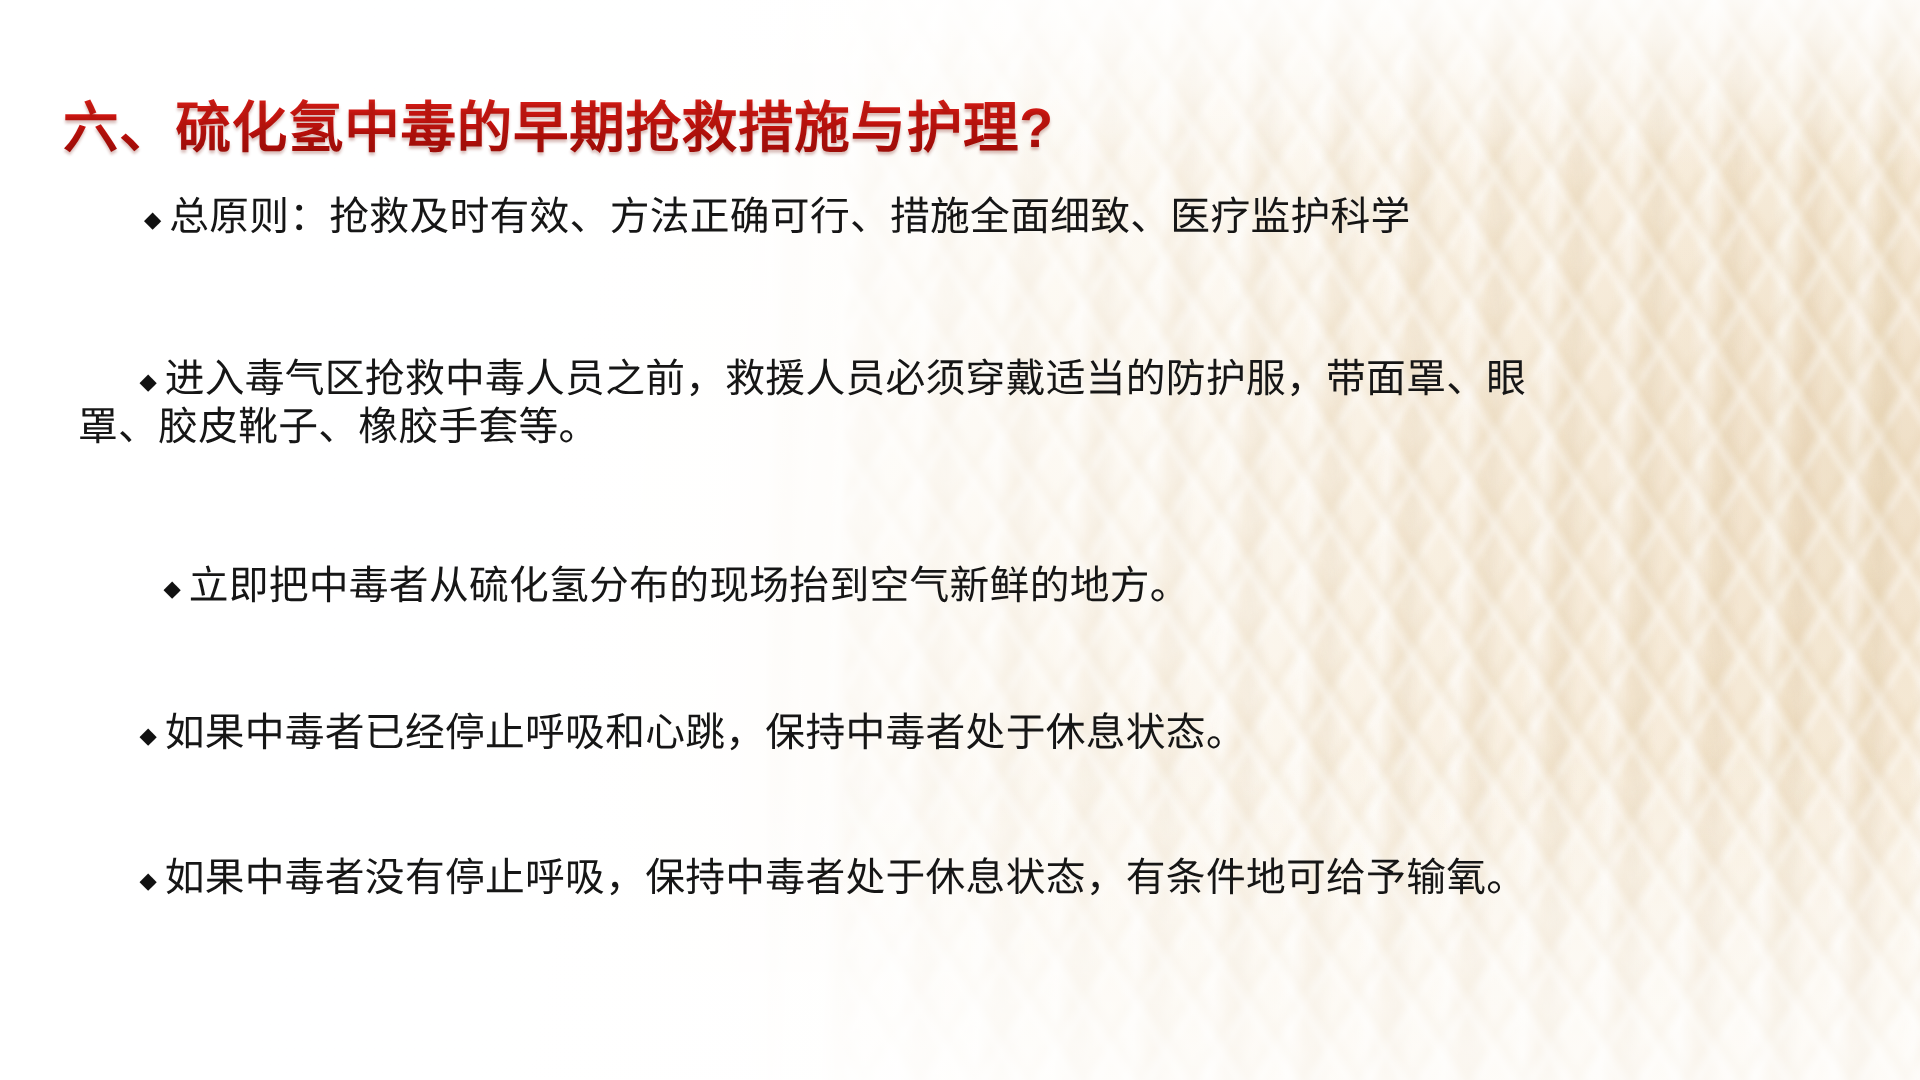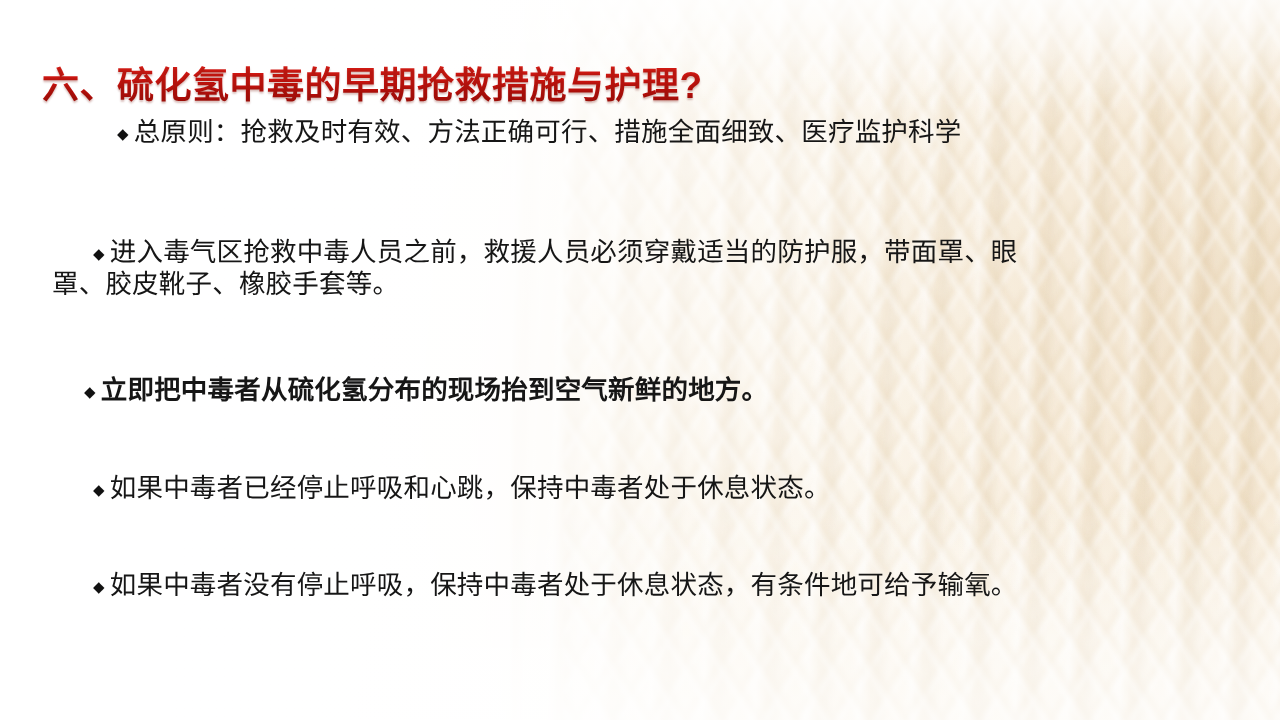--- a/index.html
+++ b/index.html
@@ -149,25 +149,25 @@
     line-height: 40px;
     vertical-align: 2px;
     padding-right: 5px;
     color: #111111;
   }
   .bullet-row .btext {
     white-space: pre-wrap;
   }
 
   
-  .b1 { position: absolute; left: 96px;  top: 0; margin-left: 21px; }
+  .b1 { position: absolute; left: 96px;  top: 12px; }
   .b2 { position: absolute; left: 93px;  top: 108px; width: 1185px; margin-top: 12px; }
   .b2 .btext { display: inline; }
   .b2-cont { position: absolute; left: 52px; top: 152px; font-family: Liberation Serif, serif; }
-  .b3 { position: absolute; left: 84px;  top: 258px; font-weight: bold; }
+  .b3 { position: absolute; left: 109px;  top: 258px; }
   .b4 { position: absolute; left: 93px;  top: 356px; }
   .b5 { position: absolute; left: 93px;  top: 453px; }
 </style>
 </head>
 <body>
 
 <div class="slide">
 
   <div class="bg-base"></div>
   <div class="bg-stalks"></div>

